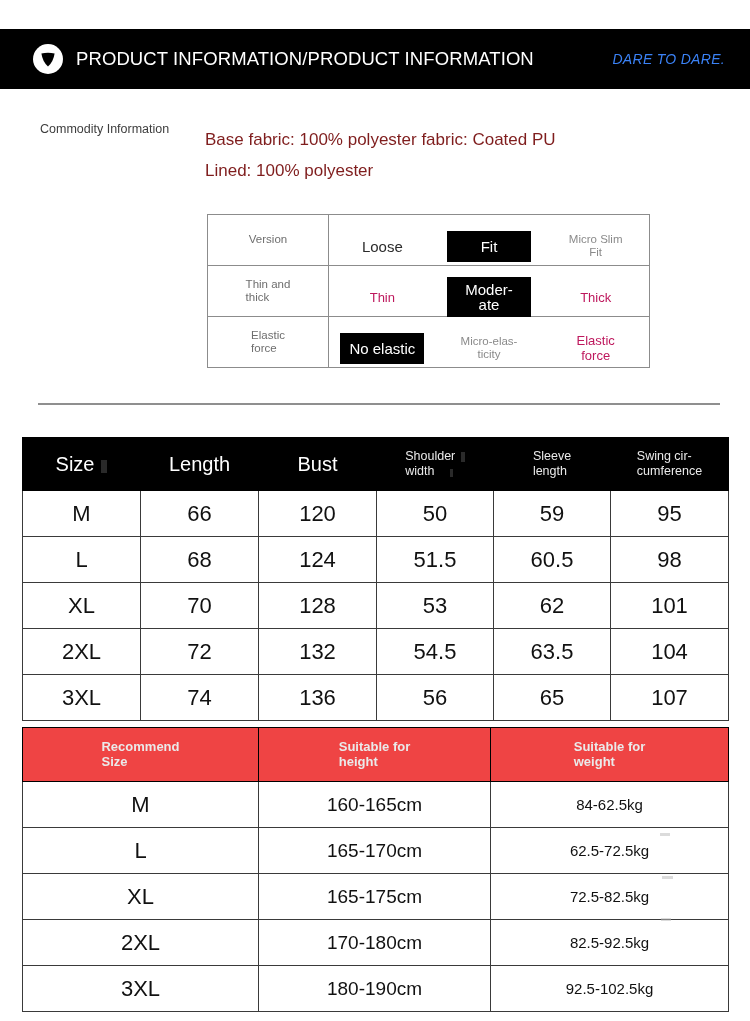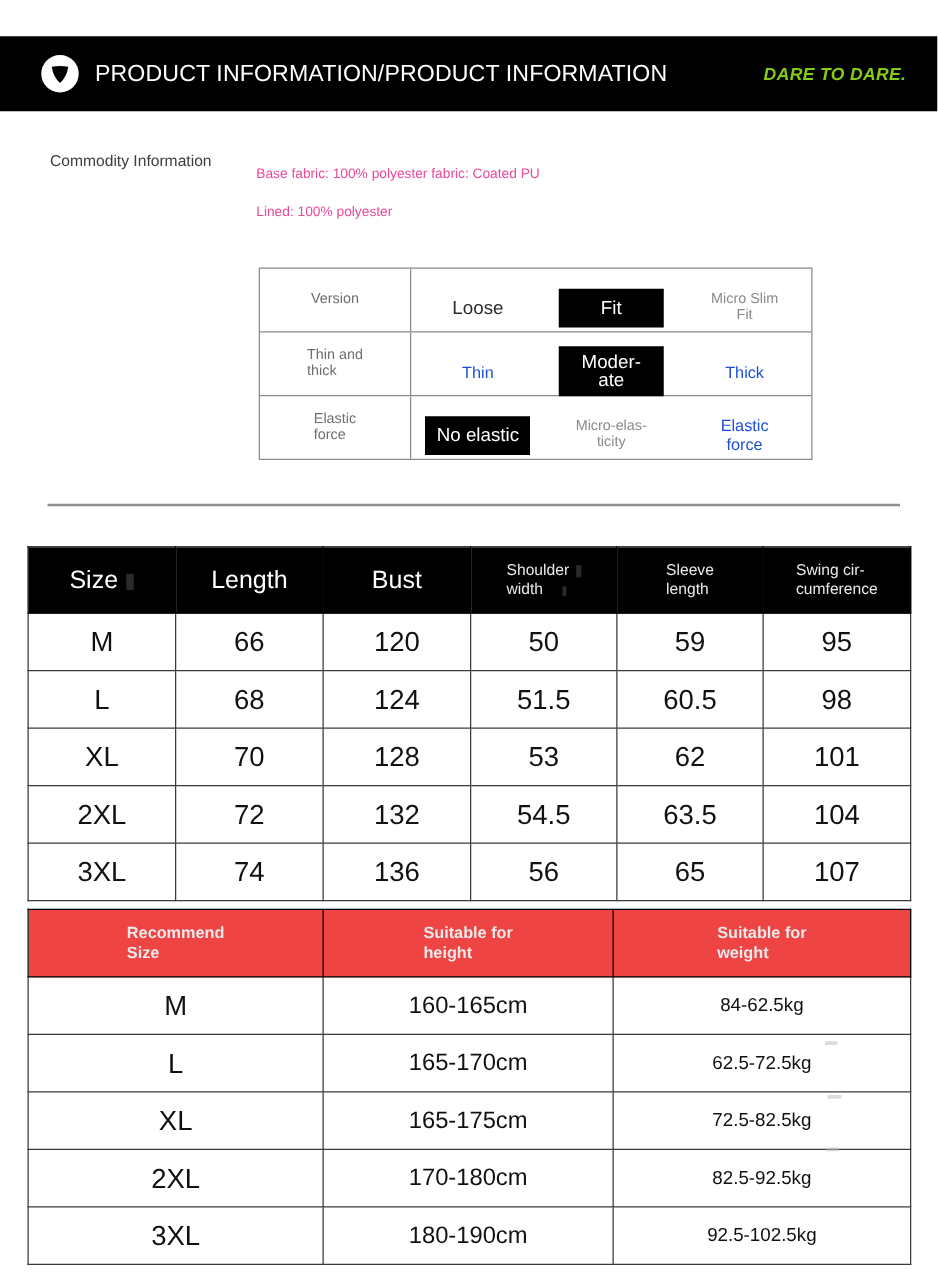--- a/index.html
+++ b/index.html
@@ -40,23 +40,23 @@
   }
   .logo-badge svg { display: block; }
   .header-title {
     color: #ffffff;
     font-size: 18.5px;
     letter-spacing: 0.1px;
     margin-left: 13px;
     white-space: nowrap;
   }
   .header-slogan {
-    color: #84cc16;
+    color: #3b82f6;
     font-size: 14px;
-    font-weight: bold;
+    font-weight: normal;
     font-style: italic;
     letter-spacing: 0.3px;
     margin-left: auto;
     margin-right: 25px;
     white-space: nowrap;
   }
 
   
   .commodity-label {
     position: absolute;
@@ -67,23 +67,23 @@
     line-height: 15px;
     color: #3d3d3d;
   }
   .fabric-lines {
     position: absolute;
     left: 205px;
     top: 124px;
     width: 520px;
   }
   .fabric-line {
-    font-size: 11px;
+    font-size: 17px;
     line-height: 31px;
-    color: #ec4899;
+    color: #7f1d1d;
     white-space: nowrap;
   }
 
   
   .attr-table {
     position: absolute;
     left: 207px;
     top: 214px;
     width: 441px;
     border: 1px solid #8c8c8c;
@@ -131,21 +131,21 @@
     color: #2b2b2b;
     line-height: 17px;
   }
   .opt-plain-sm {
     font-size: 11.5px;
     color: #8a8a8a;
     line-height: 13.5px;
   }
   .opt-plain-md {
     font-size: 13px;
-    color: #1d4ed8;
+    color: #be185d;
     line-height: 15px;
   }
   .opt-active {
     background: #000000;
     color: #ffffff;
     font-size: 15px;
     line-height: 17px;
     padding: 7px 0;
     width: 84px;
     text-align: center;

